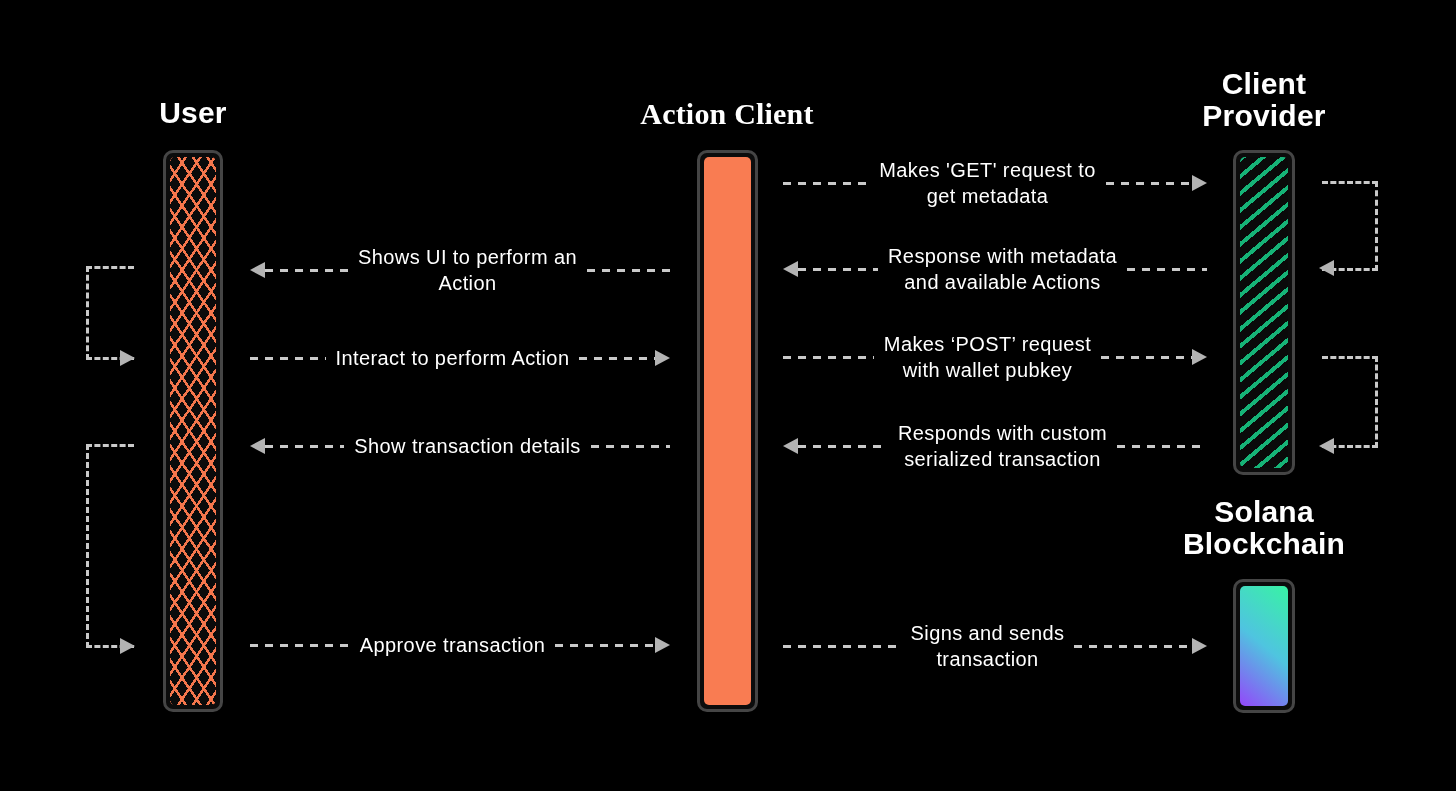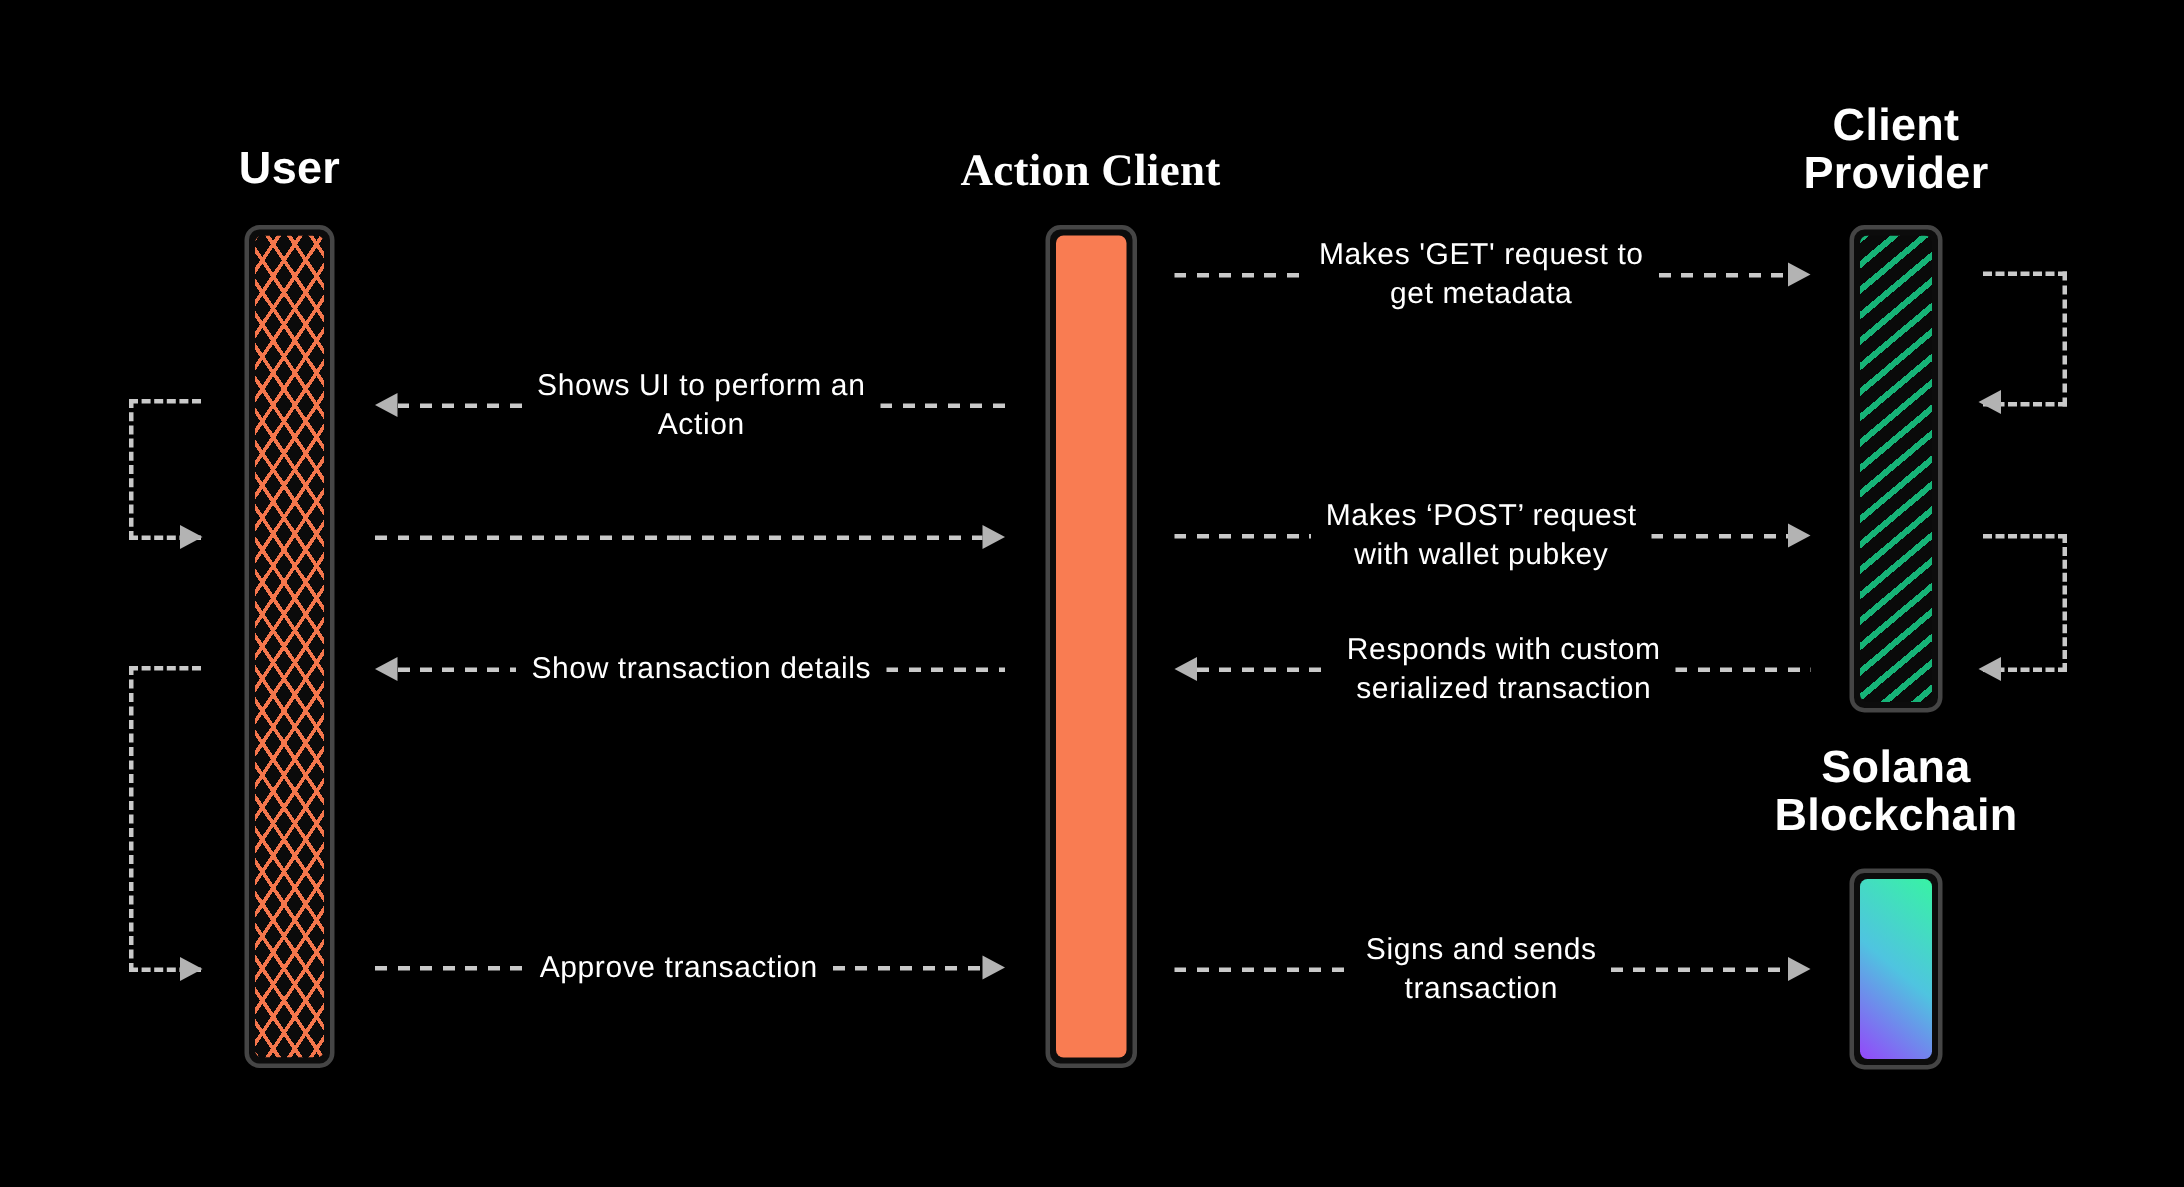--- a/index.html
+++ b/index.html
@@ -85,20 +85,21 @@
   <div class="msg-row" style="left:250px;width:420px;top:270px;">
     <div class="ah-left"></div>
     <div class="dash"></div>
     <div class="msg-text">Shows UI to perform an
 Action</div>
     <div class="dash"></div>
   </div>
 
   <div class="msg-row" style="left:250px;width:420px;top:358px;">
     <div class="dash"></div>
+    <div class="msg-text">Interact to perform Action</div>
     <div class="dash"></div>
     <div class="ah-right"></div>
   </div>
 
   <div class="msg-row" style="left:250px;width:420px;top:446px;justify-content:space-between;">
     <div class="ah-left"></div>
     <div class="dash"></div>
     <div class="msg-text">Show transaction details</div>
     <div class="dash"></div>
   </div>
@@ -111,20 +112,27 @@
   </div>
 
   <div class="msg-row" style="left:783px;width:424px;top:183px;">
     <div class="dash"></div>
     <div class="msg-text">Makes 'GET' request to
 get metadata</div>
     <div class="dash"></div>
     <div class="ah-right"></div>
   </div>
 
+  <div class="msg-row" style="left:783px;width:424px;top:269px;">
+    <div class="ah-left"></div>
+    <div class="dash"></div>
+    <div class="msg-text">Response with metadata
+and available Actions</div>
+    <div class="dash"></div>
+  </div>
 
   <div class="msg-row" style="left:783px;width:424px;top:357px;">
     <div class="dash"></div>
     <div class="msg-text">Makes ‘POST’ request
 with wallet pubkey</div>
     <div class="dash"></div>
     <div class="ah-right"></div>
   </div>
 
   <div class="msg-row" style="left:783px;width:424px;top:446px;">

